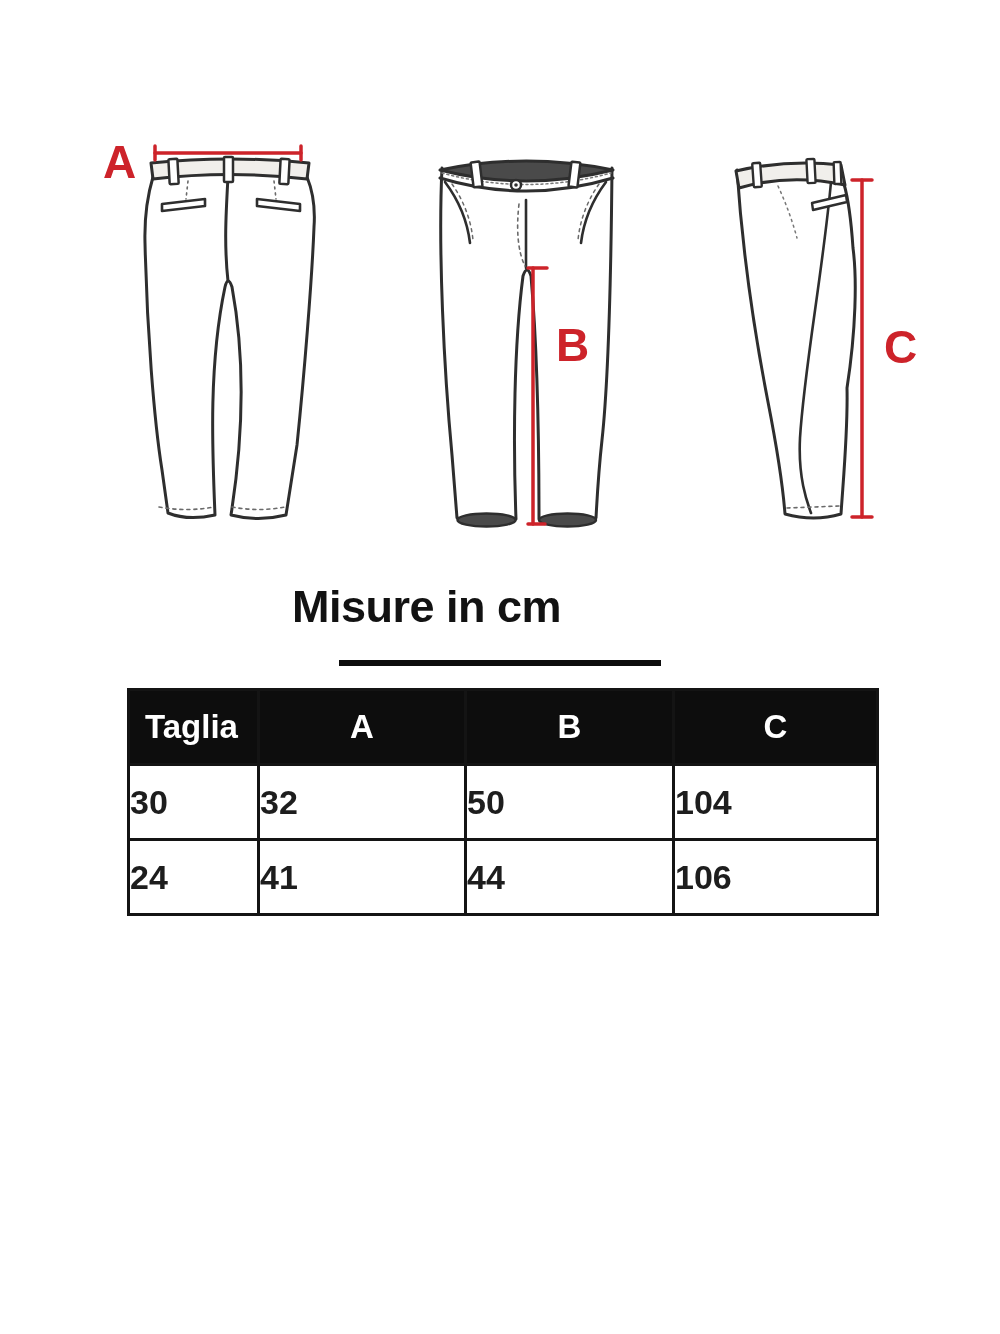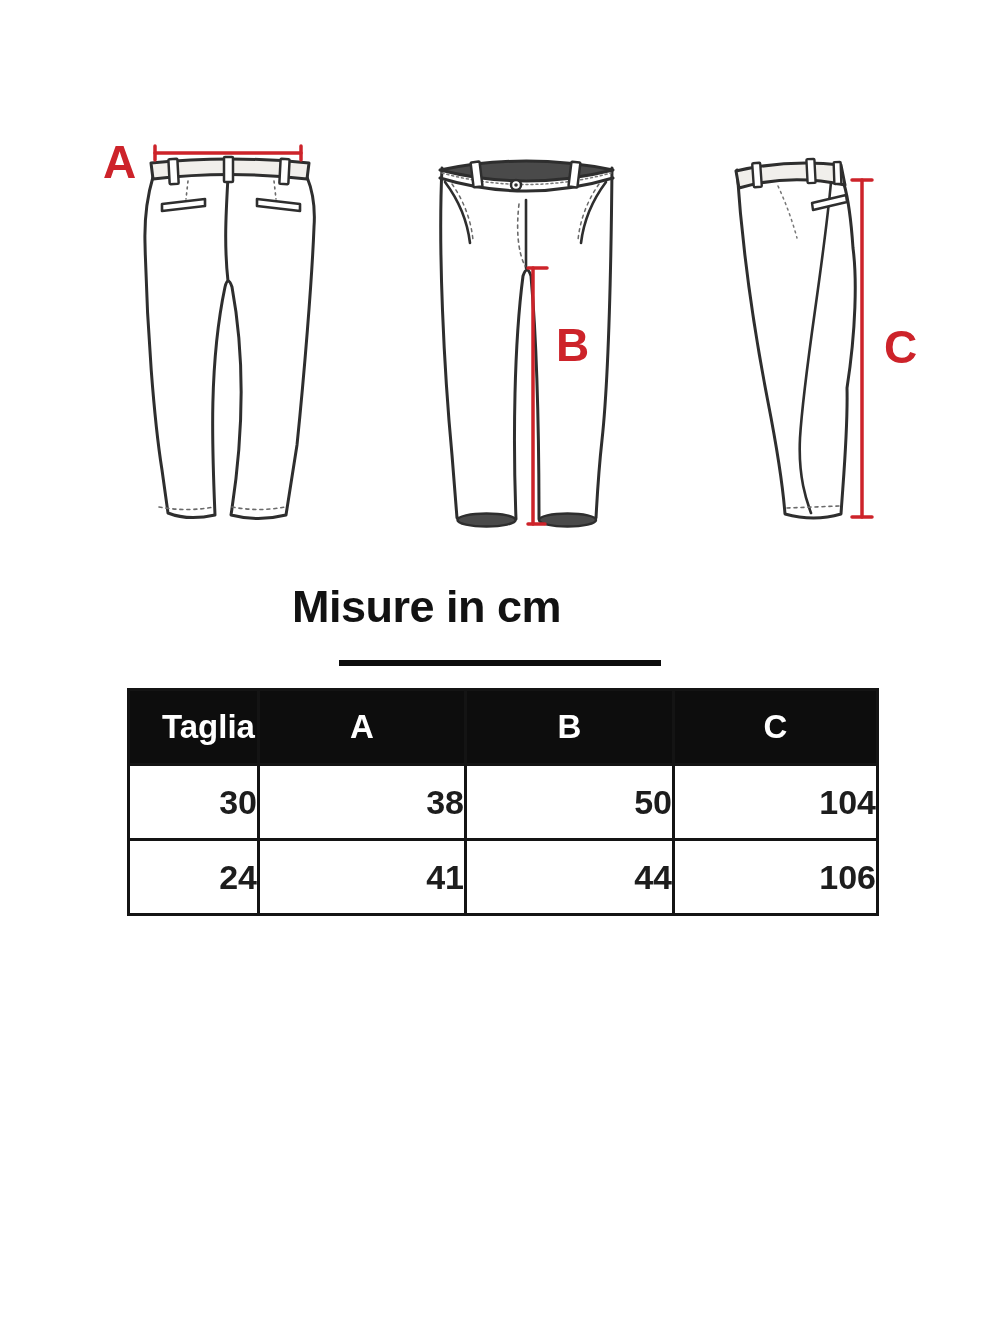--- a/index.html
+++ b/index.html
@@ -28,23 +28,23 @@
   table.size-table{
     position:absolute;left:127px;top:688px;width:749px;
     border-collapse:collapse;table-layout:fixed;
   }
   .size-table th,.size-table td{
     border:3px solid #141414;height:72px;padding:0;vertical-align:middle;
   }
   .size-table th{
     background:#0d0d0d;color:#ffffff;font-size:33px;font-weight:800;text-align:center;
   }
-  .size-table th.col-taglia{text-align:left;padding-left:32px;}
+  .size-table th.col-taglia{text-align:left;padding-left:15px;}
   .size-table td{
-    background:#ffffff;color:#1d1d1d;font-size:34px;font-weight:800;text-align:right;
+    background:#ffffff;color:#1d1d1d;font-size:34px;font-weight:800;text-align:left;
   }
 </style>
 </head>
 <body>
 
 <div class="canvas">
 
   <svg class="view-svg svg-back" viewBox="0 0 235 420">
     <g stroke="#2e2e2e" stroke-width="3" fill="none" stroke-linecap="round" stroke-linejoin="round">
 
@@ -169,21 +169,21 @@
       <tr>
         <th class="col-taglia">Taglia</th>
         <th>A</th>
         <th>B</th>
         <th>C</th>
       </tr>
     </thead>
     <tbody>
       <tr>
         <td>30</td>
-        <td>38</td>
+        <td>32</td>
         <td>50</td>
         <td>104</td>
       </tr>
       <tr>
         <td>24</td>
         <td>41</td>
         <td>44</td>
         <td>106</td>
       </tr>
     </tbody>

